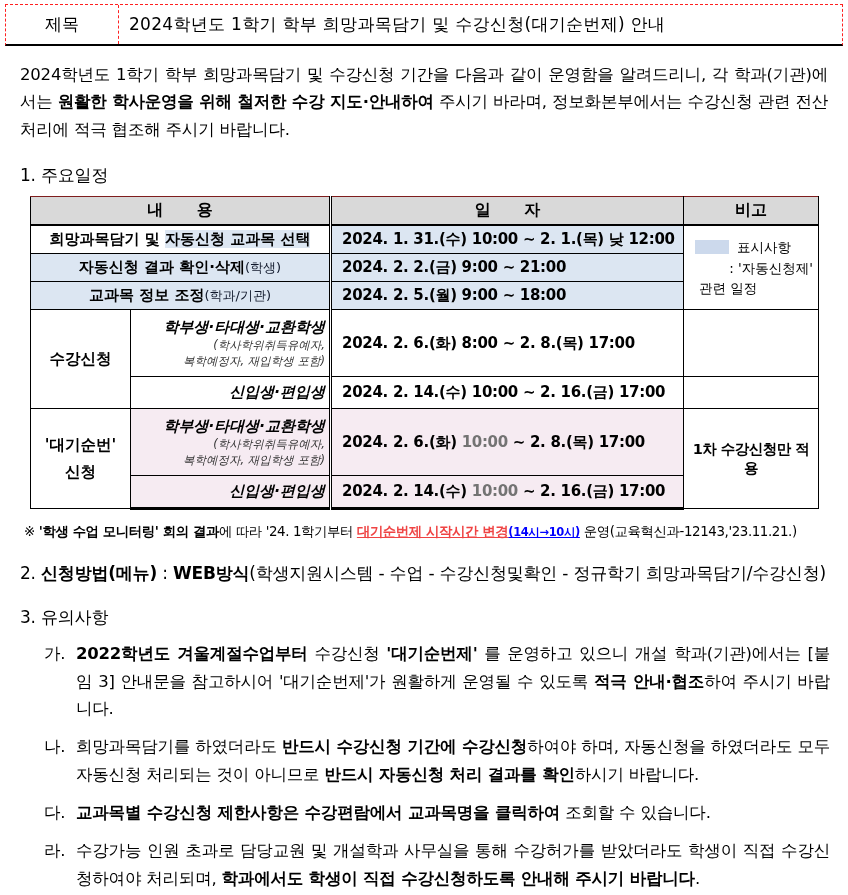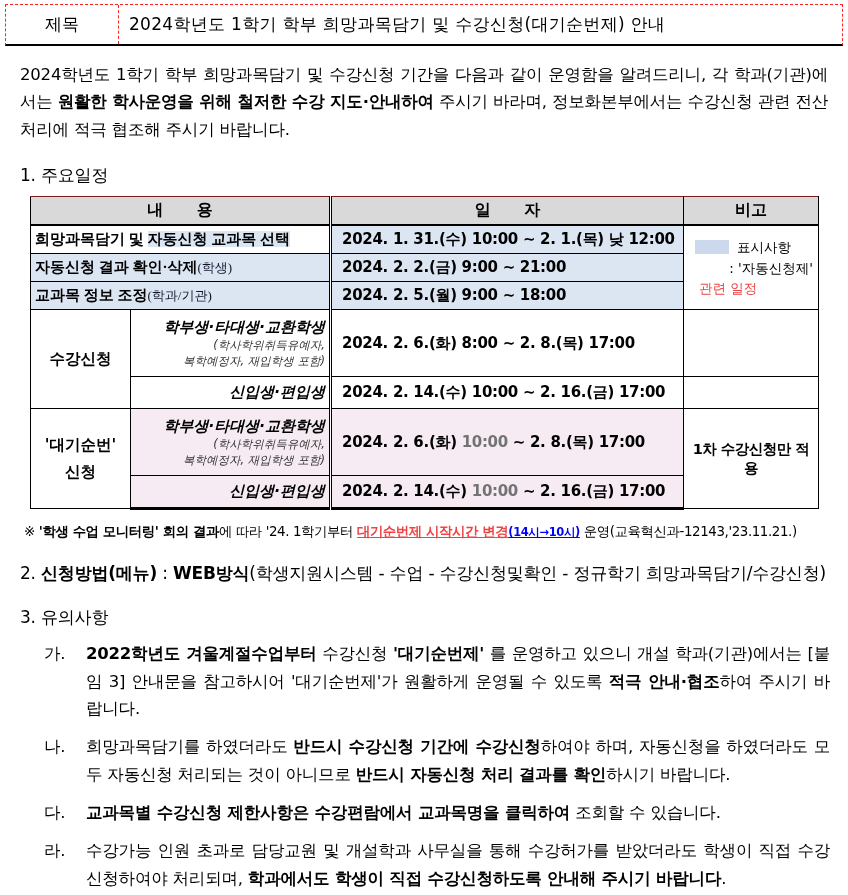--- a/index.html
+++ b/index.html
@@ -15,46 +15,46 @@
   .intro{margin:15px 20px 0 20px;font-size:16.5px;line-height:1.66;text-align:justify;letter-spacing:-.2px;}
   .b{font-weight:bold;}
   
   .sec-h{margin:21px 0 0 20px;font-size:17px;letter-spacing:-.2px;}
   
   table.sched{border-collapse:collapse;table-layout:fixed;width:788px;margin:9px 0 0 30px;}
   .sched col.c1{width:100px}.sched col.c2{width:200px}.sched col.c3{width:353px}.sched col.c4{width:135px}
   .sched th,.sched td{border:1px solid #000;padding:1px 4px;font-size:15px;overflow:hidden;}
   .sched thead th{background:#d9d9d9;font-weight:bold;height:25px;border-top:1px solid #7f1d1d;border-bottom:2px solid #000;white-space:pre;font-size:16px;}
   .sched tbody tr:last-child td{border-bottom:3px solid #000;}
-  td.content{font-weight:bold;height:25px;font-family:Liberation Serif, serif;}
+  td.content{text-align:center;font-weight:bold;height:25px;}
   td.date{border-left:3px double #000;text-align:left;padding-left:10px;font-weight:bold;letter-spacing:-.3px;}
   th.dbl{border-left:3px double #000;}
   .hl{background:#dce6f2;}
   .pinkbg{background:#f6ebf2;}
   .sub-note{color:#0f172a;font-weight:normal;font-size:13px;}
   td.note-cell{font-size:13.5px;text-align:left;padding:4px 5px;vertical-align:middle;line-height:1.5;}
   .swatch{display:inline-block;width:34px;height:14px;background:#ccd9ec;vertical-align:-2px;margin:0 8px 0 6px;}
   .nb1{font-weight:normal;text-align:right;}
-  .nb3{color:#ef4444;padding-left:10px;}
+  .nb3{color:#000000;padding-left:10px;}
   td.group-label{text-align:center;font-weight:bold;font-size:15.5px;line-height:1.7;}
   td.subcell{text-align:right;font-style:italic;}
   .sub-title{font-weight:bold;font-size:15px;line-height:1.45;}
   .sub-detail{font-size:11.5px;line-height:1.35;color:#333;}
   tr.tall td{height:64px;}
   tr.short td{height:29px;}
   .t-blue{color:#737373;}
   td.note-strong{font-weight:bold;font-size:14.5px;text-align:center;letter-spacing:-.5px;}
   
   .footnote{margin:13px 0 0 24px;font-size:13.4px;letter-spacing:-.4px;white-space:nowrap;}
   .link{color:#ef4444;font-weight:bold;text-decoration:underline;}
   .link-sm{color:#0000ff;font-weight:bold;text-decoration:underline;font-size:11.5px;}
   
   .note-item{display:flex;margin:11px 18px 0 44px;font-size:16.5px;line-height:1.66;letter-spacing:-.2px;}
   .marker{flex:0 0 32px;}
-  .itext{flex:1;text-align:justify;margin-left:10px;}
+  .itext{flex:1;text-align:justify;}
 </style>
 </head>
 <body>
 
 <div class="title-table">
   <div class="title-label">
     <span>제목</span>
   </div>
   <div class="title-value">
     <span>2024학년도 1학기 학부 희망과목담기 및 수강신청(대기순번제) 안내</span>

